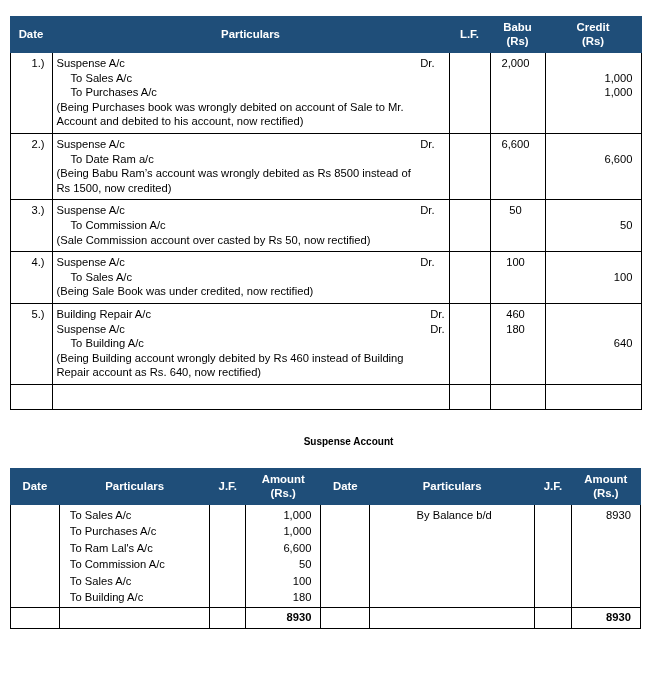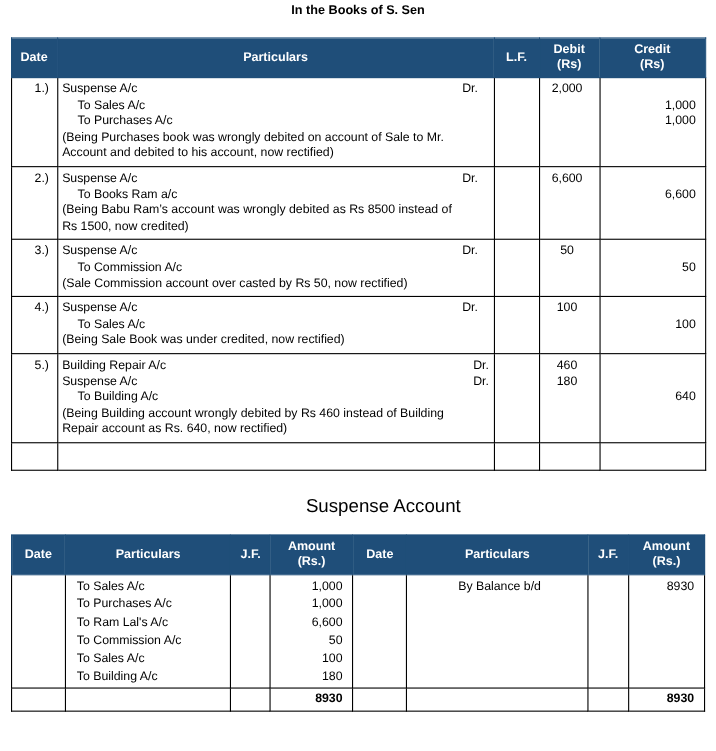--- a/index.html
+++ b/index.html
@@ -30,22 +30,22 @@
     padding-top: 3px;
   }
   .doc-subtitle {
     text-align: center;
     font-weight: bold;
     font-size: 11.5px;
     line-height: 15px;
   }
   .section-title {
     text-align: center;
-    font-weight: normal;
-    font-size: 17px;
+    font-weight: bold;
+    font-size: 10px;
     line-height: 15px;
     padding-top: 8px;
     padding-bottom: 3px;
     padding-left: 46px;
   }
 
   
   table.acct {
     border-collapse: collapse;
     table-layout: fixed;
@@ -130,37 +130,36 @@
     padding-bottom: 2px;
     line-height: 17px;
   }
   .nb-top { border-top: 0 !important; }
 </style>
 </head>
 <body>
 
 <div class="page">
 
-  <div class="doc-title">In the Books of S. Sen</div>
 
   <table class="acct" id="journal-table">
     <colgroup>
       <col class="c-date">
         <col class="c-part">
         <col class="c-lf">
         <col class="c-debit">
         <col class="c-credit">
     </colgroup>
     <thead>
       <tr>
         <th>Date</th>
         <th>Particulars</th>
         <th>L.F.</th>
         <th>
-          <span>Debit</span><br>
+          <span>Babu</span><br>
           <span>(Rs)</span>
         </th>
         <th>
           <span>Credit</span><br>
           <span>(Rs)</span>
         </th>
       </tr>
     </thead>
     <tbody>
 
@@ -187,21 +186,21 @@
         </td>
       </tr>
 
       <tr>
         <td class="c-date">2.)</td>
         <td class="c-part">
           <span class="ln drw dr-near">
             <span>Suspense A/c</span>
             <span class="dr">Dr.</span>
           </span>
-          <span class="ln ind">To Books Ram a/c</span>
+          <span class="ln ind">To Date Ram a/c</span>
           <span class="ln wrap">(Being Babu Ram’s account was wrongly debited as Rs 8500 instead of</span>
           <span class="ln wrap">Rs 1500, now credited)</span>
         </td>
         <td class="c-lf"></td>
         <td class="c-debit">
           <span class="amt-line">6,600</span>
         </td>
         <td class="c-credit">
           <span class="amt-blank">&nbsp;</span>
           <span class="amt-line">6,600</span>

